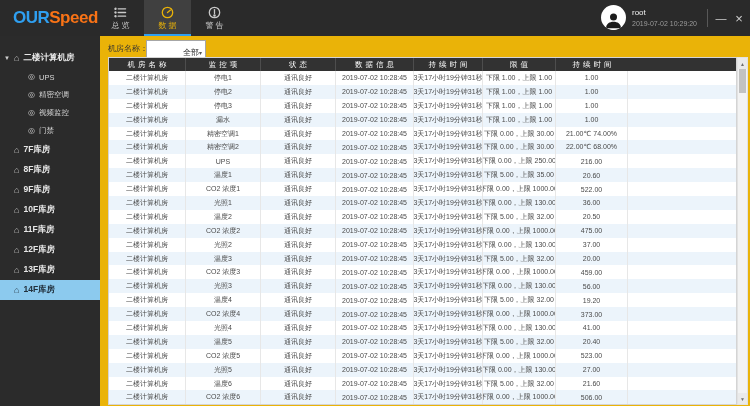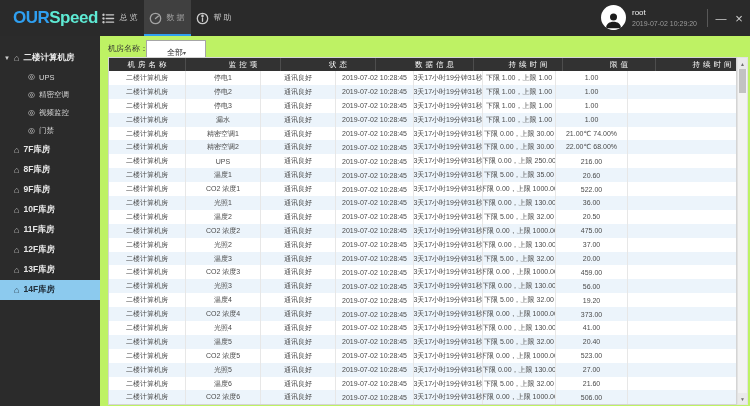--- a/index.html
+++ b/index.html
@@ -5,54 +5,54 @@
   html,body{margin:0;padding:0;overflow:hidden;}
   body{
     width:750px;height:406px;position:relative;background:#fff;
     font-family:"Liberation Sans","DejaVu Sans",sans-serif;
     -webkit-font-smoothing:antialiased;
   }
   
   .topbar{position:absolute;top:0;left:0;right:0;height:36px;background:var(--topbar_bg);}
   .logo{position:absolute;left:13px;top:8px;font-size:17px;font-weight:bold;letter-spacing:-0.5px;white-space:nowrap;}
   .logo .p1{color:var(--brand_blue);}
-  .logo .p2{color:#5eead4;}
+  .logo .p2{color:#f97316;}
   .nav{position:absolute;left:97px;top:0;height:36px;display:flex;}
-  .nav-item{width:47px;height:36px;display:flex;flex-direction:row;align-items:center;justify-content:center;gap:3px;color:#c9c9c9;cursor:pointer;position:relative;box-sizing:border-box;}
+  .nav-item{width:47px;height:36px;display:flex;flex-direction:column;align-items:center;justify-content:center;gap:3px;color:#c9c9c9;cursor:pointer;position:relative;box-sizing:border-box;}
   .nav-item svg{width:13px;height:13px;display:block;}
   .nav-item .nav-label{font-size:8px;line-height:8px;letter-spacing:2px;text-indent:2px;}
-  .nav-item.active{background:var(--topbar_active_bg);color:#a3a3a3;}
+  .nav-item.active{background:var(--topbar_active_bg);color:#eab308;}
   .nav-item.active::after{content:"";position:absolute;left:0;right:0;bottom:0;height:2px;background:var(--brand_blue);}
   .userbox{position:absolute;left:601px;top:5px;display:flex;align-items:center;gap:6px;}
   .avatar{width:25px;height:25px;border-radius:50%;background:#fff;overflow:hidden;display:flex;align-items:flex-end;justify-content:center;cursor:pointer;}
   .avatar svg{width:21px;height:21px;}
   .user-name{color:#f0f0f0;font-size:8px;line-height:9px;}
   .user-time{color:#9b9b9b;font-size:7px;line-height:9px;margin-top:2px;}
   .win-sep{position:absolute;left:707px;top:9px;width:1px;height:18px;background:#585858;}
   .win-btn{position:absolute;top:0;width:16px;height:36px;display:flex;align-items:center;justify-content:center;color:#d0d0d0;font-size:11px;cursor:pointer;}
   .win-btn.min{left:713px;}
   .win-btn.close{left:731px;font-size:13px;}
   
   .sidebar{position:absolute;left:0;top:36px;width:100px;bottom:0;background:var(--sidebar_bg);padding-top:12px;box-sizing:border-box;}
   .side-item{height:20px;display:flex;align-items:center;color:#e6e6e6;font-size:8.5px;font-weight:bold;padding-left:14px;cursor:pointer;position:relative;box-sizing:border-box;}
   .side-item .tree-arrow{position:absolute;left:4px;top:50%;transform:translateY(-50%);font-size:6px;color:#cfcfcf;}
   .side-item .side-icon{margin-right:4px;font-size:9px;font-weight:normal;color:#cfcfcf;line-height:1;}
   .side-item.child{height:18px;padding-left:28px;font-weight:normal;font-size:7.5px;color:#d8d8d8;}
   .side-item.child .side-icon{font-size:8px;}
   .side-item.selected{background:var(--sidebar_selected);color:#22313d;}
   .side-item.selected .side-icon{color:#22313d;}
   
-  .main{position:absolute;left:100px;top:36px;right:0;bottom:0;background:#bef264;}
+  .main{position:absolute;left:100px;top:36px;right:0;bottom:0;background:#eab308;}
   .filter-label{position:absolute;left:8px;top:7px;font-size:8px;color:#333;}
-  .room-select{position:absolute;left:46px;top:4px;width:60px;height:24px;box-sizing:border-box;border:1px solid #a6a6a6;background:#fff;display:flex;align-items:center;justify-content:center;padding:0 3px 0 4px;font-size:8px;color:#333;cursor:pointer;}
+  .room-select{position:absolute;left:46px;top:4px;width:60px;height:24px;box-sizing:border-box;border:1px solid #a6a6a6;background:#fff;display:flex;align-items:center;justify-content:flex-end;padding:0 3px 0 4px;font-size:8px;color:#333;cursor:pointer;}
   .room-select .chev{font-size:6px;color:#555;}
   
   .table{position:absolute;left:8px;top:21px;width:627px;border:1px solid #d4d4d4;box-sizing:content-box;background:#fff;}
   .thead,.tr{display:grid;grid-template-columns:77px 75px 75px 78px 69px 73px 72px 108px;}
-  .thead{height:13px;background:var(--header_bg);gap:20px;}
+  .thead{height:13px;background:var(--header_bg);}
   .th{color:#fff;font-size:7.5px;letter-spacing:3px;text-indent:3px;display:flex;align-items:center;justify-content:center;border-right:1px solid #4d4d4d;box-sizing:border-box;overflow:hidden;white-space:nowrap;}
   .th:last-child{border-right:none;}
   .tr{height:13.9px;background:#fff;cursor:pointer;}
   .tr.alt{background:var(--row_alt);}
   .td{font-size:7px;color:var(--text_dark);display:flex;align-items:center;justify-content:center;border-right:1px solid #e7e7e7;box-sizing:border-box;overflow:hidden;white-space:nowrap;}
   .td:last-child{border-right:none;}
   
   .vscroll{position:absolute;left:637px;top:21px;width:11px;height:348px;background:#f3f3f3;border:1px solid #e2e2e2;box-sizing:border-box;}
   .scroll-btn{height:11px;display:flex;align-items:center;justify-content:center;font-size:5px;color:#6f6f6f;cursor:pointer;background:#eaeaea;}
   .scroll-btn.down{position:absolute;bottom:0;left:0;right:0;}
@@ -85,25 +85,25 @@
             <circle cx="7" cy="7" r="5.6"></circle>
             <line x1="7" y1="7" x2="10.2" y2="4.4"></line>
           </svg>
         </span>
                <span class="nav-label">数据</span>
       </div>
       <div class="nav-item">
         <span>
           <svg viewBox="0 0 14 14" fill="none" stroke="currentColor" stroke-width="1.4" stroke-linecap="round" stroke-linejoin="round">
             <circle cx="7" cy="7" r="5.6"></circle>
-            <circle cx="7" cy="4.2" r="0.7" fill="currentColor"></circle>
-            <line x1="7" y1="6.4" x2="7" y2="10"></line>
+            <line x1="7" y1="3.8" x2="7" y2="8"></line>
+            <circle cx="7" cy="10.3" r="0.7" fill="currentColor"></circle>
           </svg>
         </span>
-               <span class="nav-label">帮助</span>
+               <span class="nav-label">警告</span>
       </div>
     </div>
   <div class="userbox">
     <div class="avatar">
       <svg viewBox="0 0 24 24">
         <circle cx="12" cy="12" r="12" fill="#ffffff"></circle>
         <circle cx="12" cy="9" r="4" fill="#1c1c1c"></circle>
         <path d="M3.5 22c0-5 4-7.3 8.5-7.3s8.5 2.3 8.5 7.3z" fill="#1c1c1c"></path>
       </svg>
     </div>

